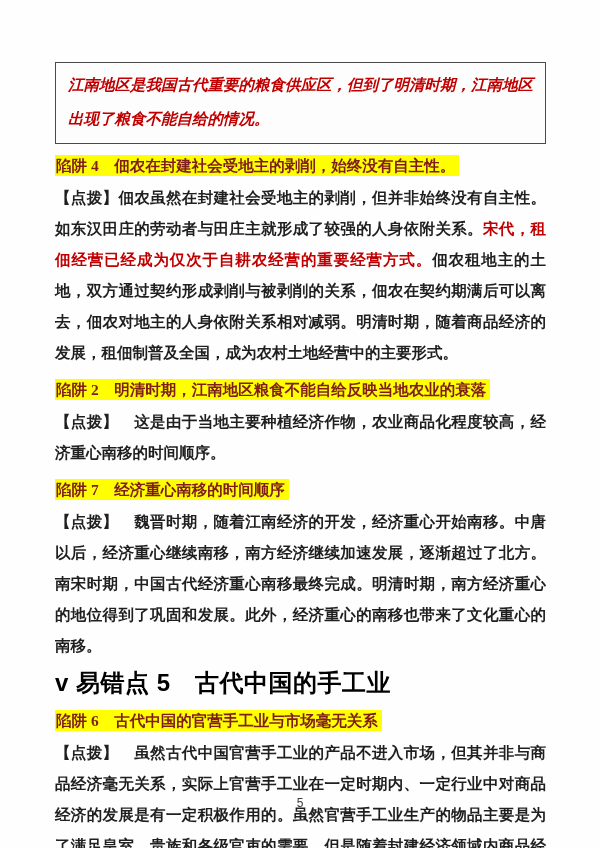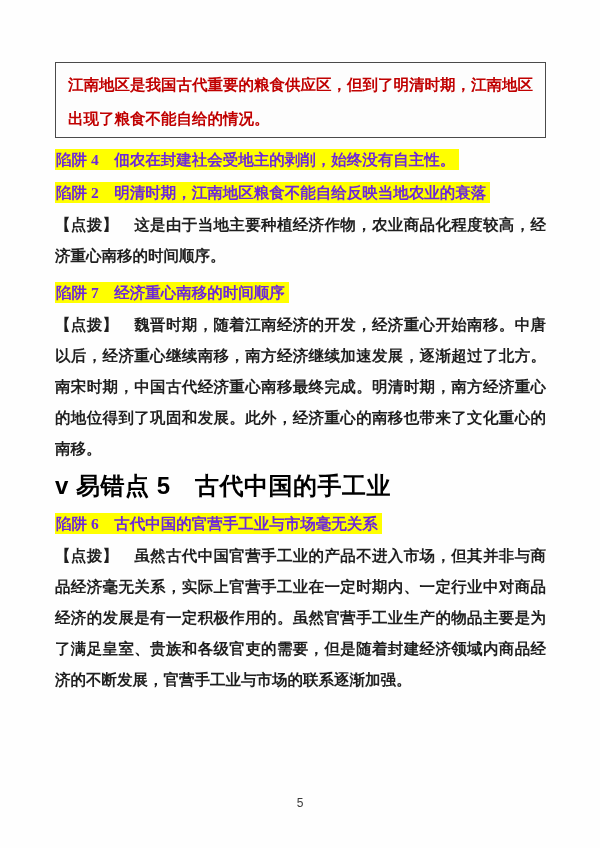--- a/index.html
+++ b/index.html
@@ -12,40 +12,41 @@
     width: 600px;
     height: 848px;
     box-sizing: border-box;
     padding: 62px 54px 0 55px;
     background: #fefefe;
     font-family: "Liberation Serif", "DejaVu Serif", serif;
     overflow: hidden;
   }
   .quote-box {
     border: 1px solid #4a4a4a;
-    padding: 5px 12px 1px 12px;
+    padding: 5px 12px 7px 12px;
     background: #fdfdfd;
+    font-style: italic;
   }
   .quote-text {
     margin: 0;
     color: #c00000;
     font-weight: bold;
     font-size: 15.5px;
     line-height: 34px;
     text-align: justify;
   }
   .trap-heading {
     margin: 10px 0 5px 0;
     font-size: 15.5px;
     font-weight: bold;
     line-height: 23px;
   }
   .hl {
     background: #ffff00;
-    color: #6d28d9;
+    color: #7f1d1d;
     padding: 2px 4px 2px 1px;
     -webkit-box-decoration-break: clone;
     box-decoration-break: clone;
   }
   .body-para {
     margin: 0 0 4px 0;
     color: #1f1f1f;
     font-weight: bold;
     font-size: 15.5px;
     line-height: 31px;
@@ -77,20 +78,21 @@
 <body>
 
 <div class="page">
 
   <div class="quote-box">
     <p class="quote-text">江南地区是我国古代重要的粮食供应区，但到了明清时期，江南地区出现了粮食不能自给的情况。</p>
   </div>
 
   <h3 class="trap-heading"><span class="hl">陷阱 4　佃农在封建社会受地主的剥削，始终没有自主性。</span></h3>
 
+  <p class="body-para"><span>【点拨】佃农虽然在封建社会受地主的剥削，但并非始终没有自主性。如东汉田庄的劳动者与田庄主就形成了较强的人身依附关系。</span><span class="red-inline">宋代，租佃经营已经成为仅次于自耕农经营的重要经营方式。</span><span>佃农租地主的土地，双方通过契约形成剥削与被剥削的关系，佃农在契约期满后可以离去，佃农对地主的人身依附关系相对减弱。明清时期，随着商品经济的发展，租佃制普及全国，成为农村土地经营中的主要形式。</span></p>
 
   <h3 class="trap-heading"><span class="hl">陷阱 2　明清时期，江南地区粮食不能自给反映当地农业的衰落</span></h3>
 
   <p class="body-para">【点拨】　这是由于当地主要种植经济作物，农业商品化程度较高，经济重心南移的时间顺序。</p>
 
   <h3 class="trap-heading"><span class="hl">陷阱 7　经济重心南移的时间顺序</span></h3>
 
   <p class="body-para">【点拨】　魏晋时期，随着江南经济的开发，经济重心开始南移。中唐以后，经济重心继续南移，南方经济继续加速发展，逐渐超过了北方。南宋时期，中国古代经济重心南移最终完成。明清时期，南方经济重心的地位得到了巩固和发展。此外，经济重心的南移也带来了文化重心的南移。</p>
 
   <h2 class="section-heading">v 易错点 5　古代中国的手工业</h2>

